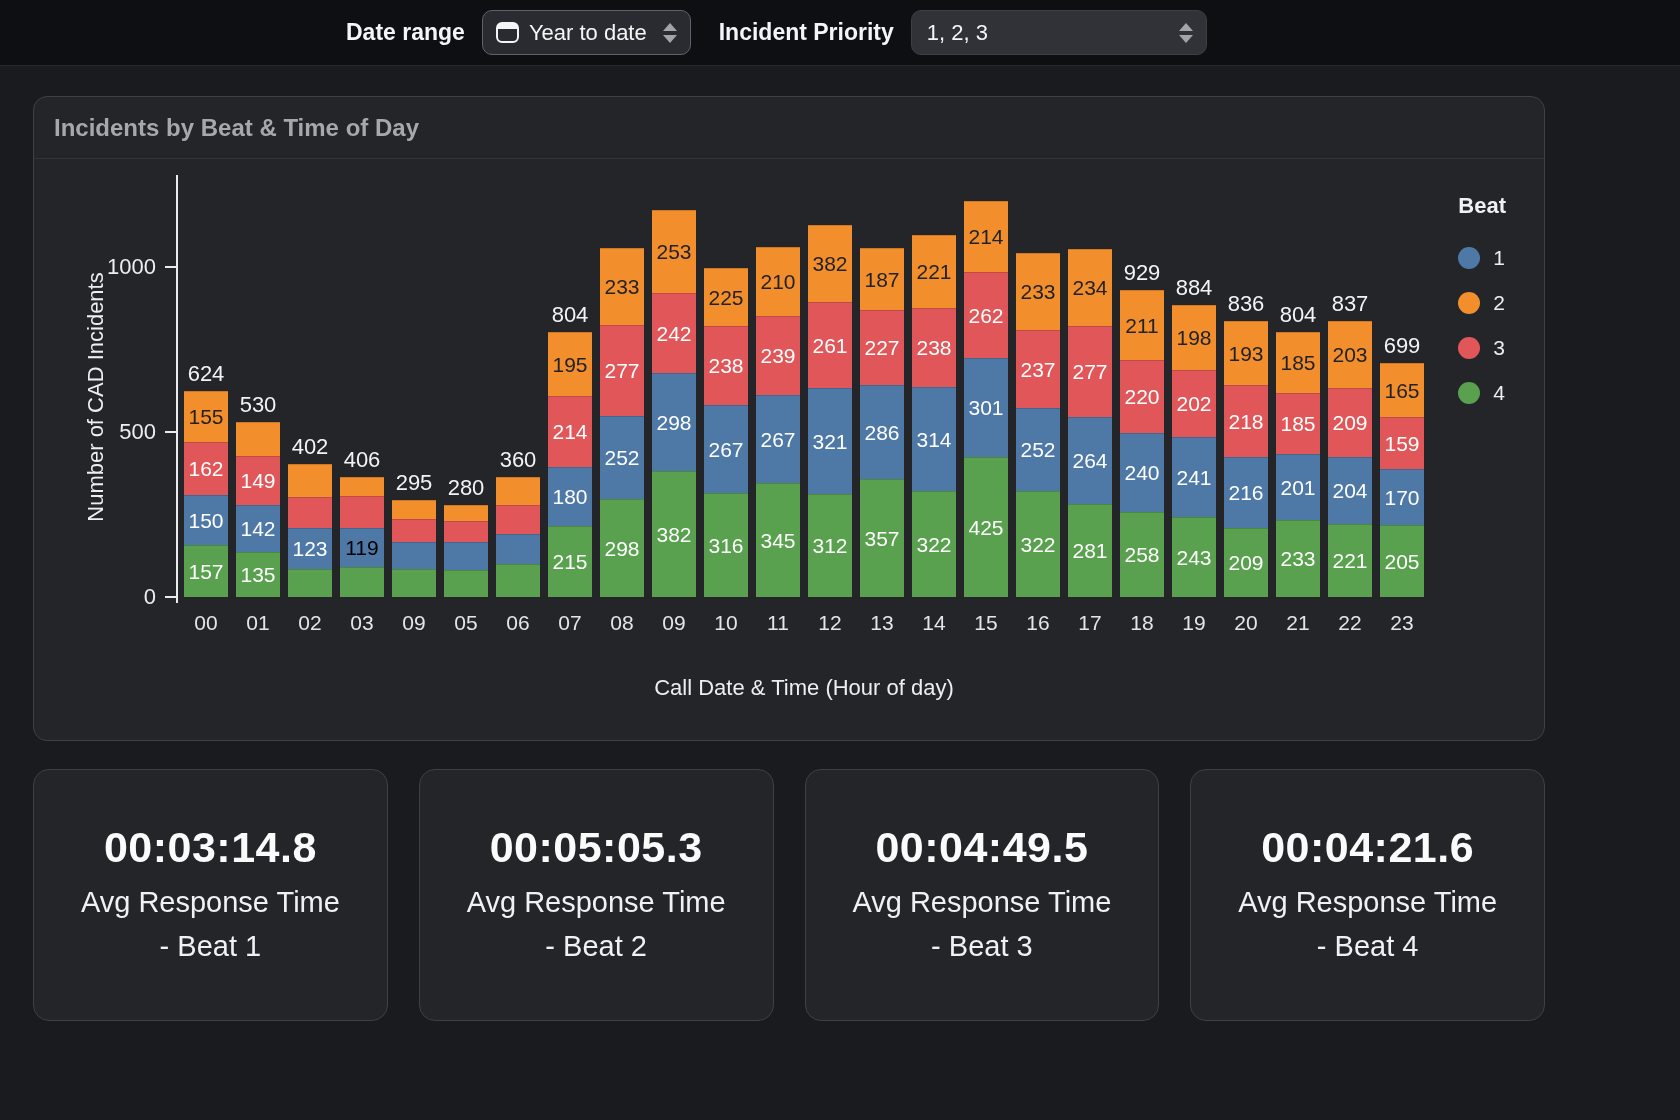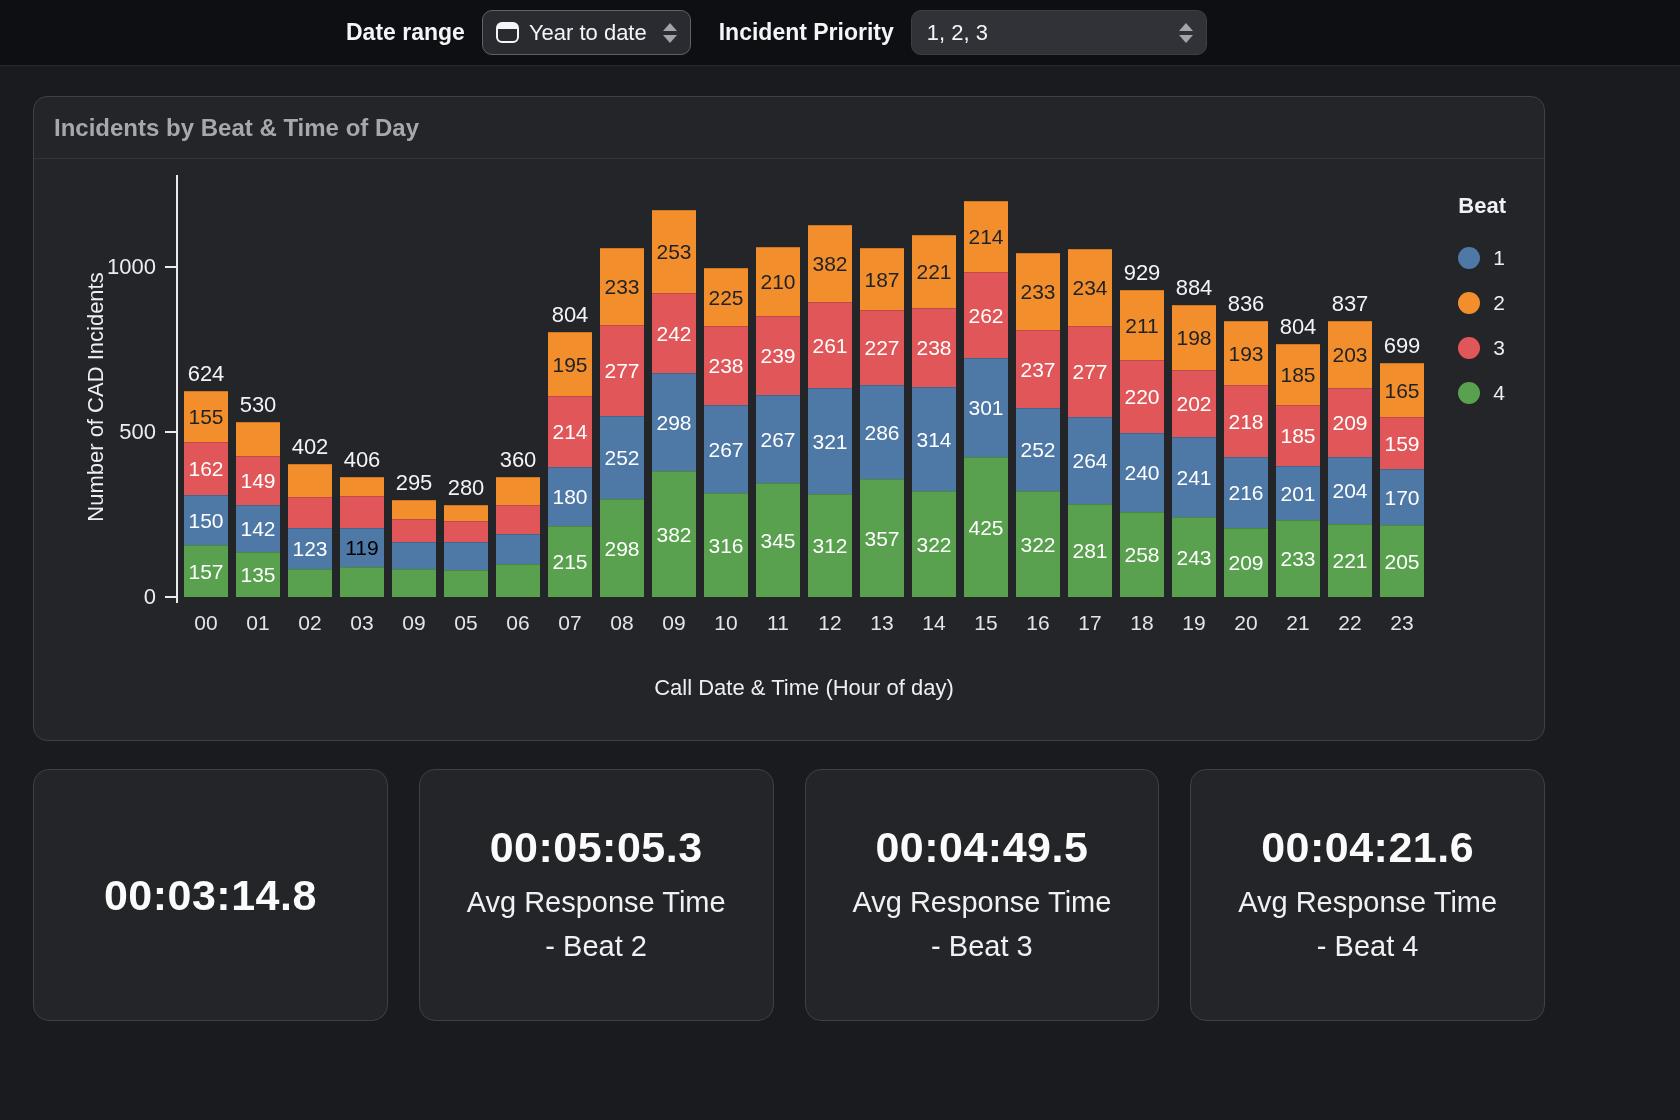--- a/index.html
+++ b/index.html
@@ -382,21 +382,21 @@
             <div class="seg" style="height: 64px; background: rgb(242, 142, 43);">
               <span class="seg-label" style="color: rgb(31, 33, 37);">193</span>
             </div>
             <div class="bar-total" style="top: -30px; bottom: auto;">836</div>
             <div class="hour-label">20</div>
           </div>
           <div class="bar-col">
             <div class="seg" style="height: 77px; background: rgb(89, 161, 79);">
               <span class="seg-label" style="color: rgb(255, 255, 255);">233</span>
             </div>
-            <div class="seg" style="height: 54px; background: rgb(78, 121, 167);">
+            <div class="seg" style="height: 66px; background: rgb(78, 121, 167);">
               <span class="seg-label" style="color: rgb(255, 255, 255);">201</span>
             </div>
             <div class="seg" style="height: 61px; background: rgb(225, 87, 89);">
               <span class="seg-label" style="color: rgb(255, 255, 255);">185</span>
             </div>
             <div class="seg" style="height: 61px; background: rgb(242, 142, 43);">
               <span class="seg-label" style="color: rgb(31, 33, 37);">185</span>
             </div>
             <div class="bar-total" style="top: -30px; bottom: auto;">804</div>
             <div class="hour-label">21</div>
@@ -455,20 +455,21 @@
               <span class="legend-label">4</span>
             </div>
           </div>
       </div>
     </div>
   </div>
 
   <div class="kpi-row">
     <div class="kpi-card">
       <div class="kpi-value">00:03:14.8</div>
+      <div class="kpi-label">Avg Response Time - Beat 1</div>
     </div>
     <div class="kpi-card">
       <div class="kpi-value">00:05:05.3</div>
       <div class="kpi-label">Avg Response Time - Beat 2</div>
     </div>
     <div class="kpi-card">
       <div class="kpi-value">00:04:49.5</div>
       <div class="kpi-label">Avg Response Time - Beat 3</div>
     </div>
     <div class="kpi-card">

